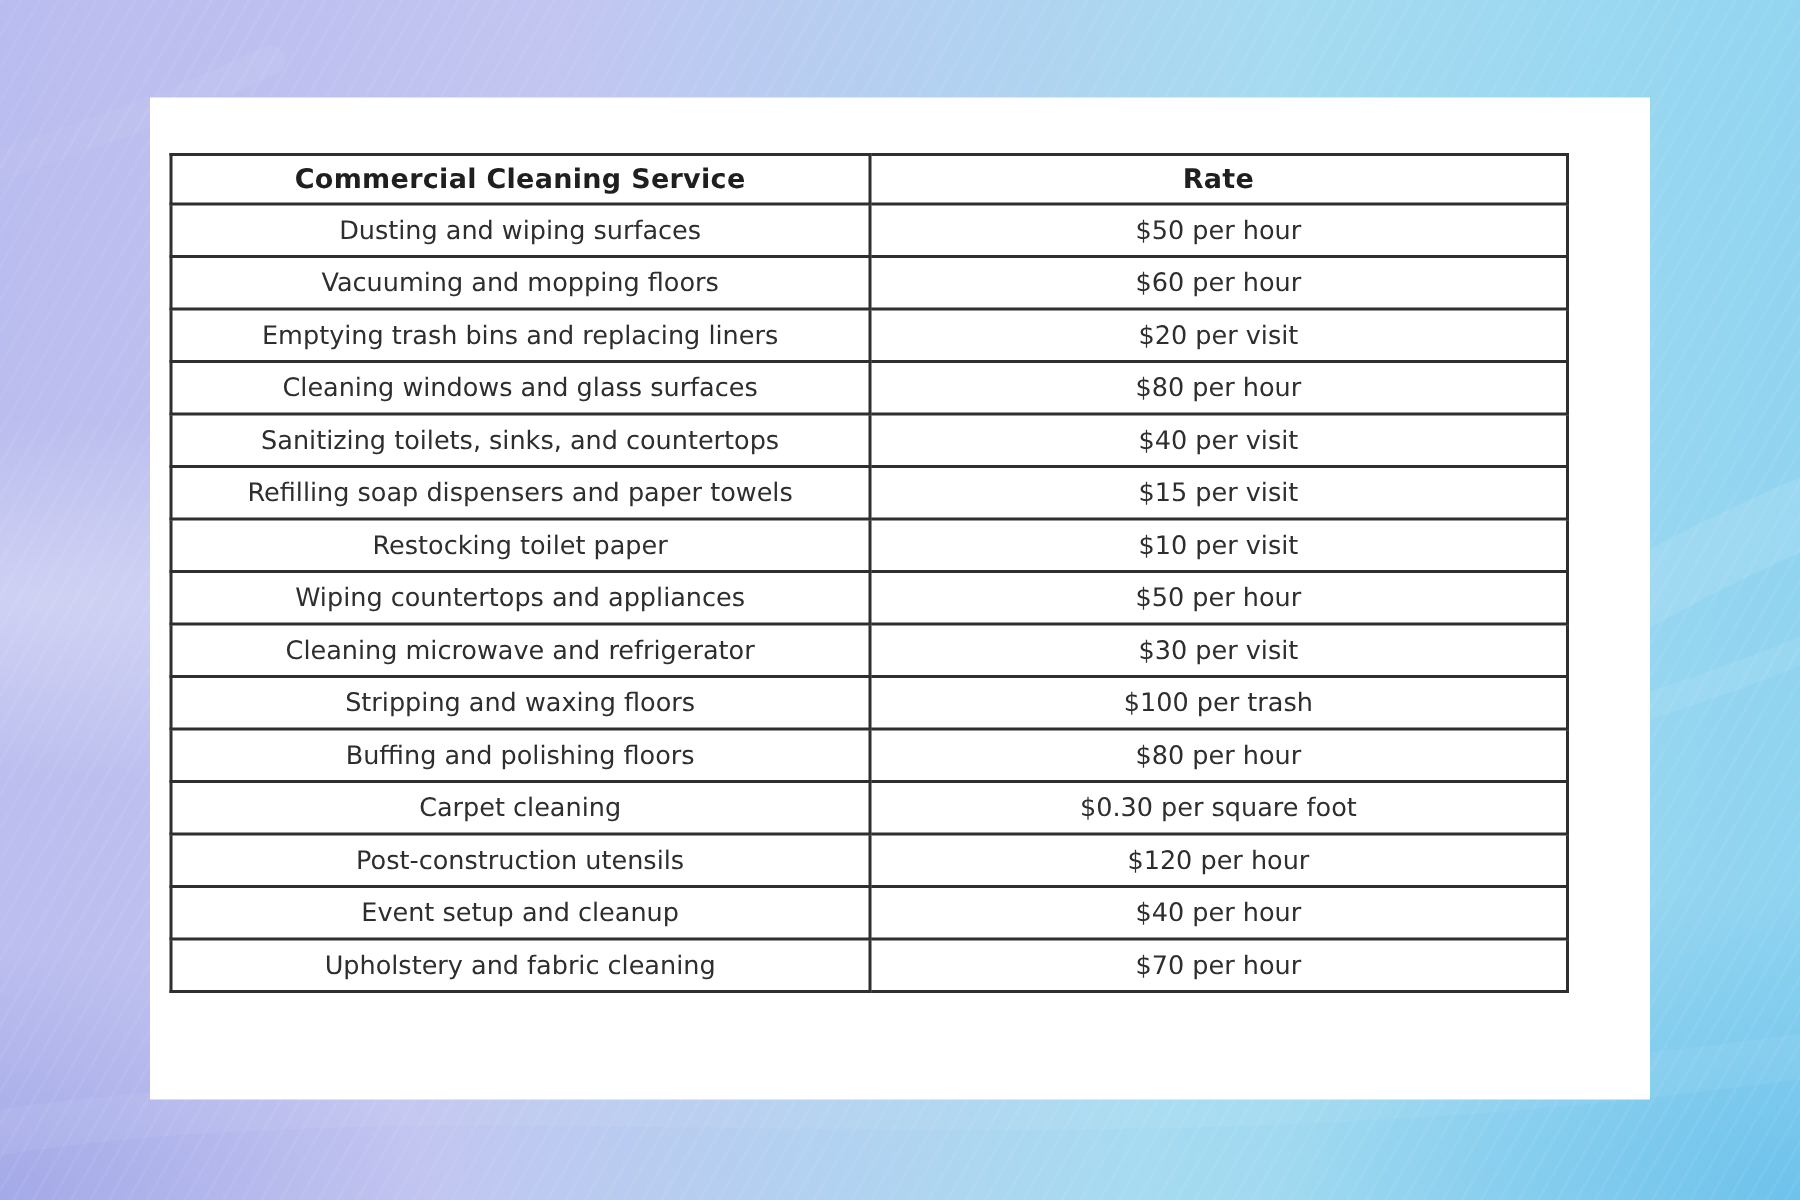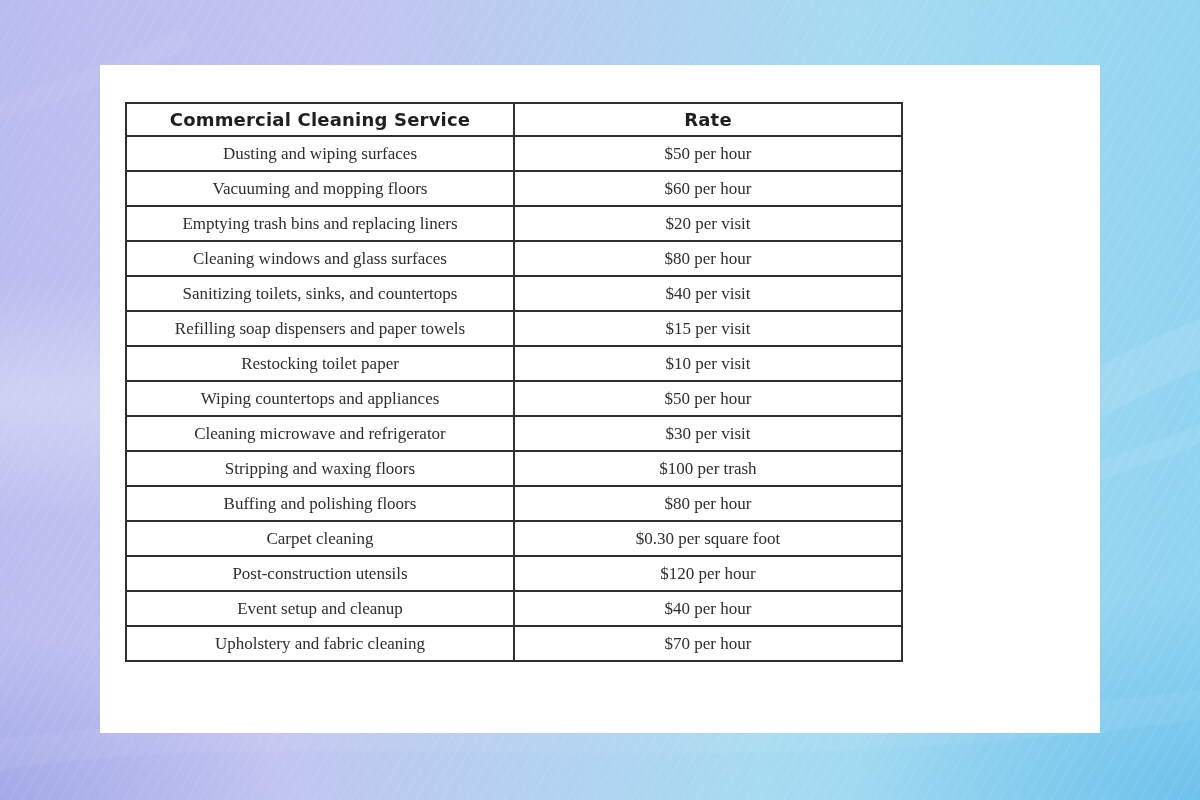--- a/index.html
+++ b/index.html
@@ -33,23 +33,23 @@
   .card {
     position: absolute;
     left: 100px;
     top: 65px;
     width: 1000px;
     height: 668px;
     background: #ffffff;
   }
   table.rates {
     position: absolute;
-    left: 25px;
+    left: 13px;
     top: 37px;
-    width: 778px;
+    width: 933px;
     border-collapse: collapse;
     table-layout: fixed;
   }
   table.rates th, table.rates td {
     border: 2px solid #2f2f2f;
     text-align: center;
     vertical-align: middle;
     padding: 0 4px;
     white-space: nowrap;
     overflow: hidden;
@@ -61,21 +61,20 @@
     font-size: 18px;
     font-weight: bold;
     color: #1f1f1f;
     letter-spacing: 0.2px;
   }
   table.rates td {
     height: 33px;
     font-size: 17px;
     font-weight: normal;
     color: #2e2e2e;
-    font-family: Liberation Serif, serif;
   }
 </style>
 </head>
 <body>
 
 <div class="screen">
 
   <svg class="waves" viewBox="0 0 1200 800" xmlns="http://www.w3.org/2000/svg">
     <path d="M1050,420 C1120,380 1160,360 1230,330" stroke="#ffffff" stroke-width="46" fill="none" opacity="0.10" stroke-linecap="round"></path>
     <path d="M980,520 C1080,470 1150,460 1230,420" stroke="#ffffff" stroke-width="18" fill="none" opacity="0.08" stroke-linecap="round"></path>

